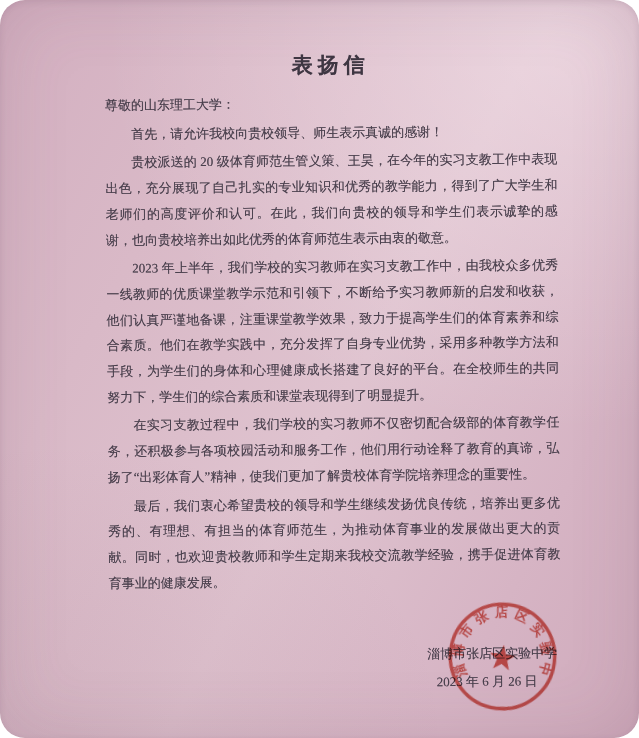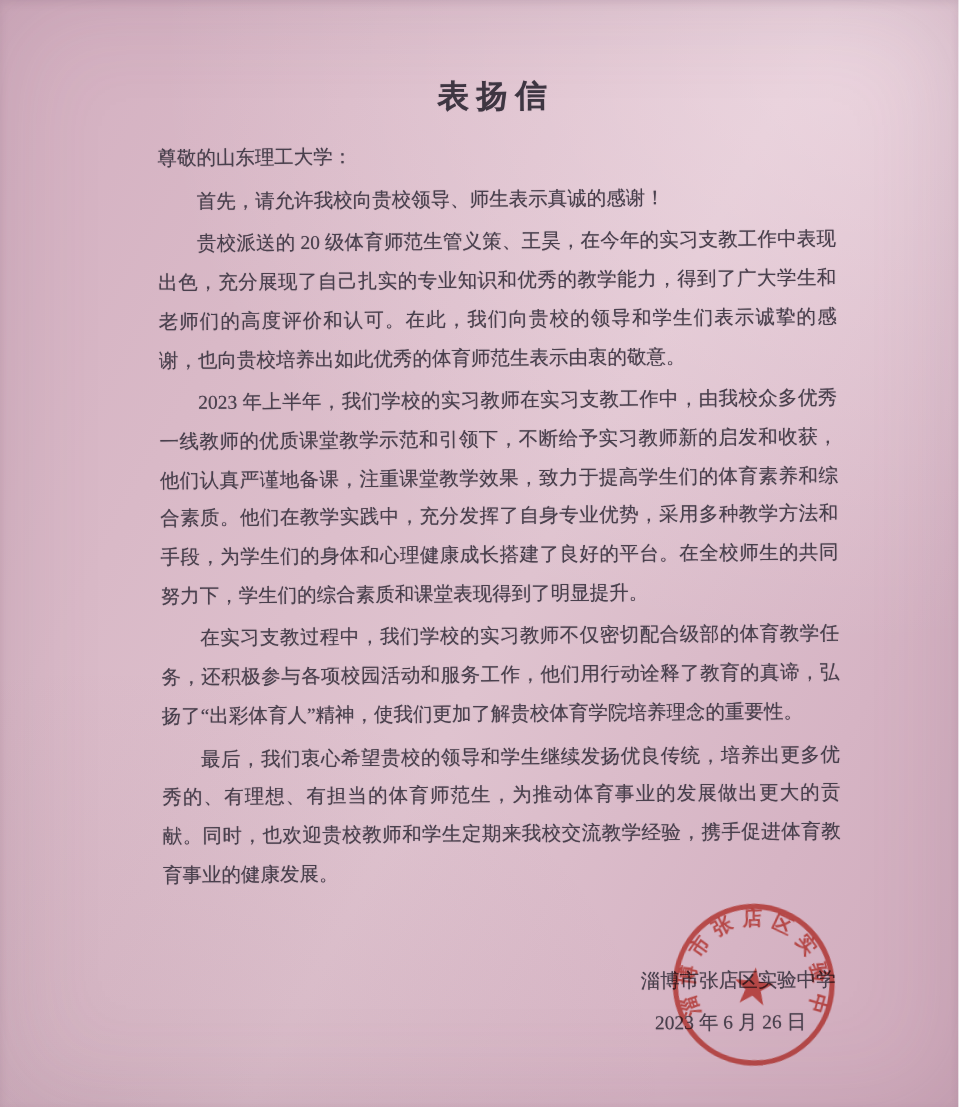--- a/index.html
+++ b/index.html
@@ -9,20 +9,21 @@
     overflow:hidden;
     font-family:"Liberation Serif", serif;
   }
   .paper{
     position:absolute;inset:0;
     background:
       radial-gradient(130% 95% at 88% 6%, rgba(255,242,248,0.38), rgba(255,242,248,0) 55%),
       radial-gradient(120% 80% at 10% 100%, rgba(120,70,95,0.10), rgba(120,70,95,0) 50%),
       linear-gradient(118deg,#d3afc0 0%,#d9b9c7 26%,#dfc3cf 54%,#d6b4c4 80%,#cfaabb 100%);
     box-shadow: inset 0 0 70px rgba(115,75,100,0.16), inset 0 2px 6px rgba(90,55,80,0.12);
+    border-radius: 25px;
   }
   .letter{
     position:absolute;
     left:107px; right:80px; top:52px;
     transform:rotate(-0.45deg);
     color:#49404d;
     font-size:13px;
     line-height:25.7px;
     text-shadow:0 0 0.6px rgba(73,58,75,0.55);
   }

